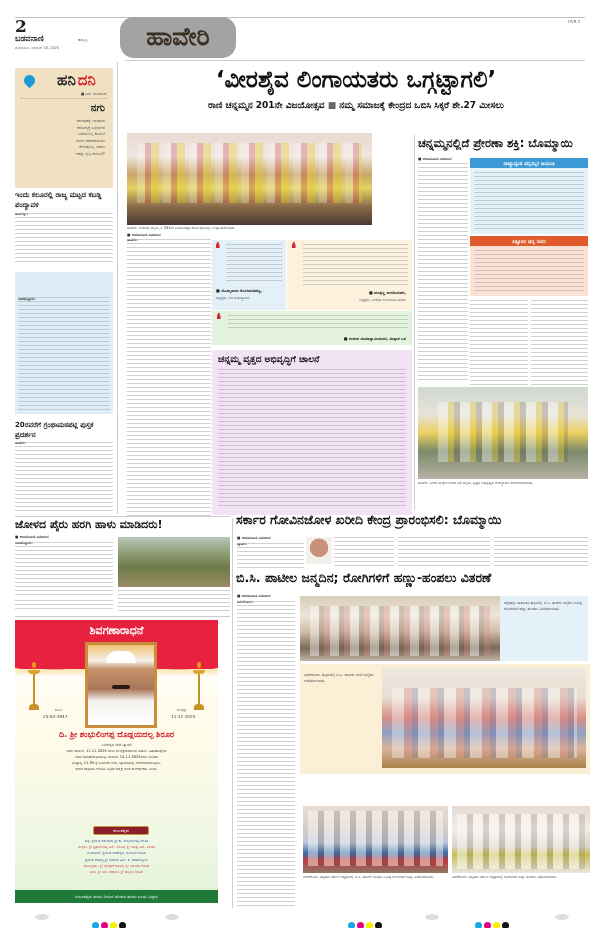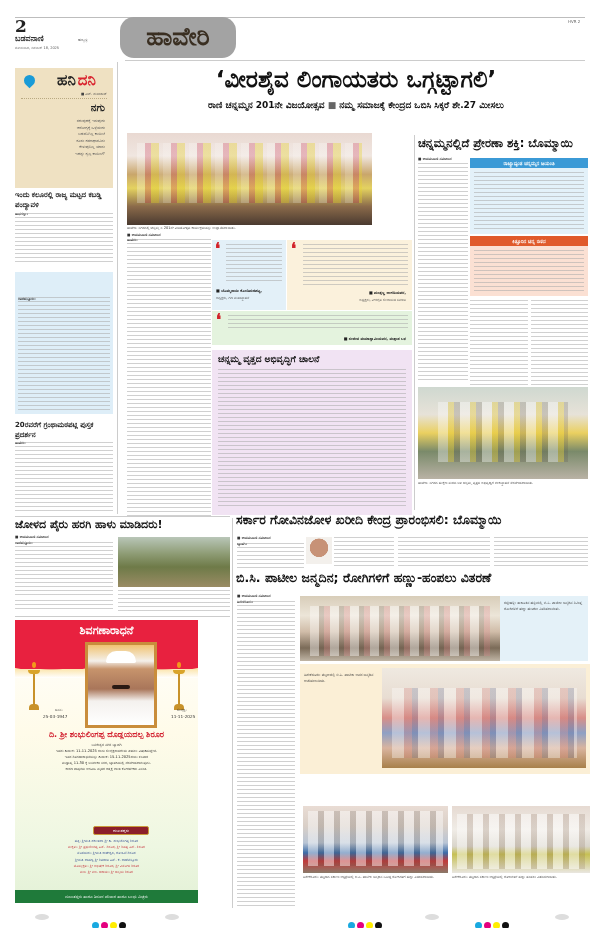--- a/index.html
+++ b/index.html
@@ -126,21 +126,21 @@
 <div class="abs" style="left:15px;top:518px;width:215px;font-size:11px;font-weight:bold;color:#111;white-space:nowrap;">ಜೋಳದ ಪೈರು ಹರಗಿ ಹಾಳು ಮಾಡಿದರು!</div>
 <div class="abs ptxt" style="left:15px;top:535px;font-weight:bold;color:#333;">■ ಉದಯವಾಣಿ ಸಮಾಚಾರ</div>
 <div class="abs ptxt" style="left:15px;top:541px;font-weight:bold;color:#333;">ರಾಣೆಬೆನ್ನೂರು:</div>
 <div class="abs lines" style="left:15px;top:542px;width:98px;height:55px;"></div>
 <div class="photo" style="left:118px;top:537px;width:112px;height:50px;background:linear-gradient(180deg,#b9c6b8 0%,#8c9a72 35%,#6e7a48 60%,#9a8c64 100%);"></div>
 <div class="abs lines" style="left:118px;top:590px;width:112px;height:22px;"></div>
 <div class="abs lines" style="left:15px;top:600px;width:98px;height:12px;"></div>
 
 <div class="hr" style="left:15px;top:616px;width:215px;background:#ccc;"></div>
 
-<div class="abs" style="left:15px;top:620px;width:183px;height:283px;background:linear-gradient(180deg,#fff 0%,#fffbe9 40%,#eef7e2 80%,#e3f1d6 100%);overflow:hidden;">
+<div class="abs" style="left:15px;top:620px;width:203px;height:283px;background:linear-gradient(180deg,#fff 0%,#fffbe9 40%,#eef7e2 80%,#e3f1d6 100%);overflow:hidden;">
   <div style="position:absolute;left:0;right:0;top:0;height:48px;background:#e8213f;"></div>
   <div style="position:absolute;left:0;right:0;top:38px;height:20px;background:radial-gradient(ellipse at 20% 0%,#e8213f 40%,transparent 41%),radial-gradient(ellipse at 80% 0%,#e8213f 40%,transparent 41%),linear-gradient(#f7c64a,#fff);"></div>
   <div style="position:absolute;left:0;right:0;top:4px;text-align:center;font-size:11px;font-weight:bold;color:#fff;">ಶಿವಗಣಾರಾಧನೆ</div>
   <div style="position:absolute;left:70px;top:22px;width:72px;height:86px;background:#c98d3c;padding:3px;">
     <div style="width:100%;height:100%;background:linear-gradient(180deg,#f0c372 0%,#f4f0ea 20%,#c7946c 30%,#a9765a 55%,#f4f1ee 70%,#fff 100%);position:relative;">
       <div style="position:absolute;left:18px;top:6px;width:30px;height:12px;background:#fff;border-radius:12px 12px 2px 2px;"></div>
       <div style="position:absolute;left:24px;top:40px;width:18px;height:4px;background:#2a1a14;border-radius:3px;"></div>
     </div>
   </div>
   <div style="position:absolute;left:12px;top:42px;width:14px;height:50px;">

